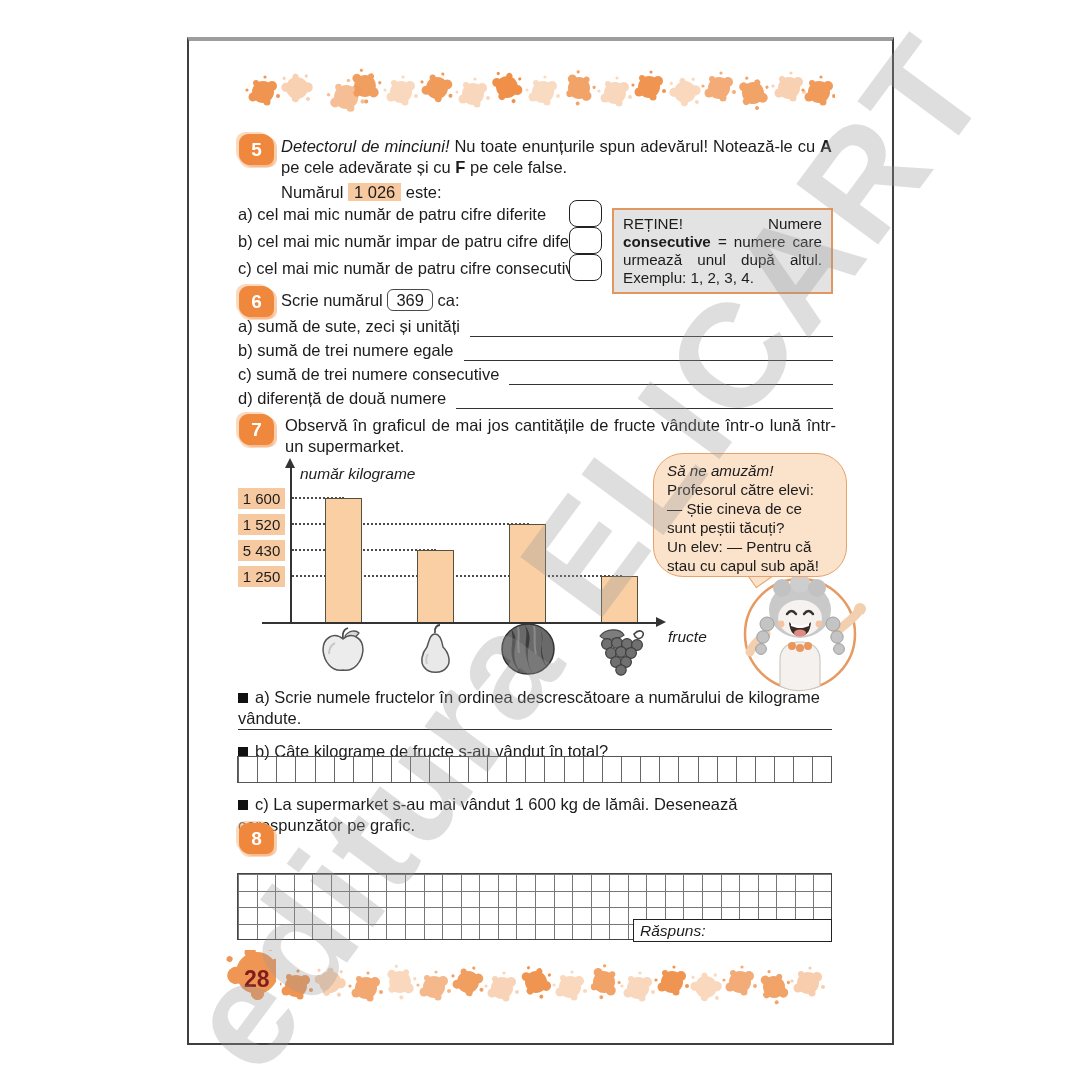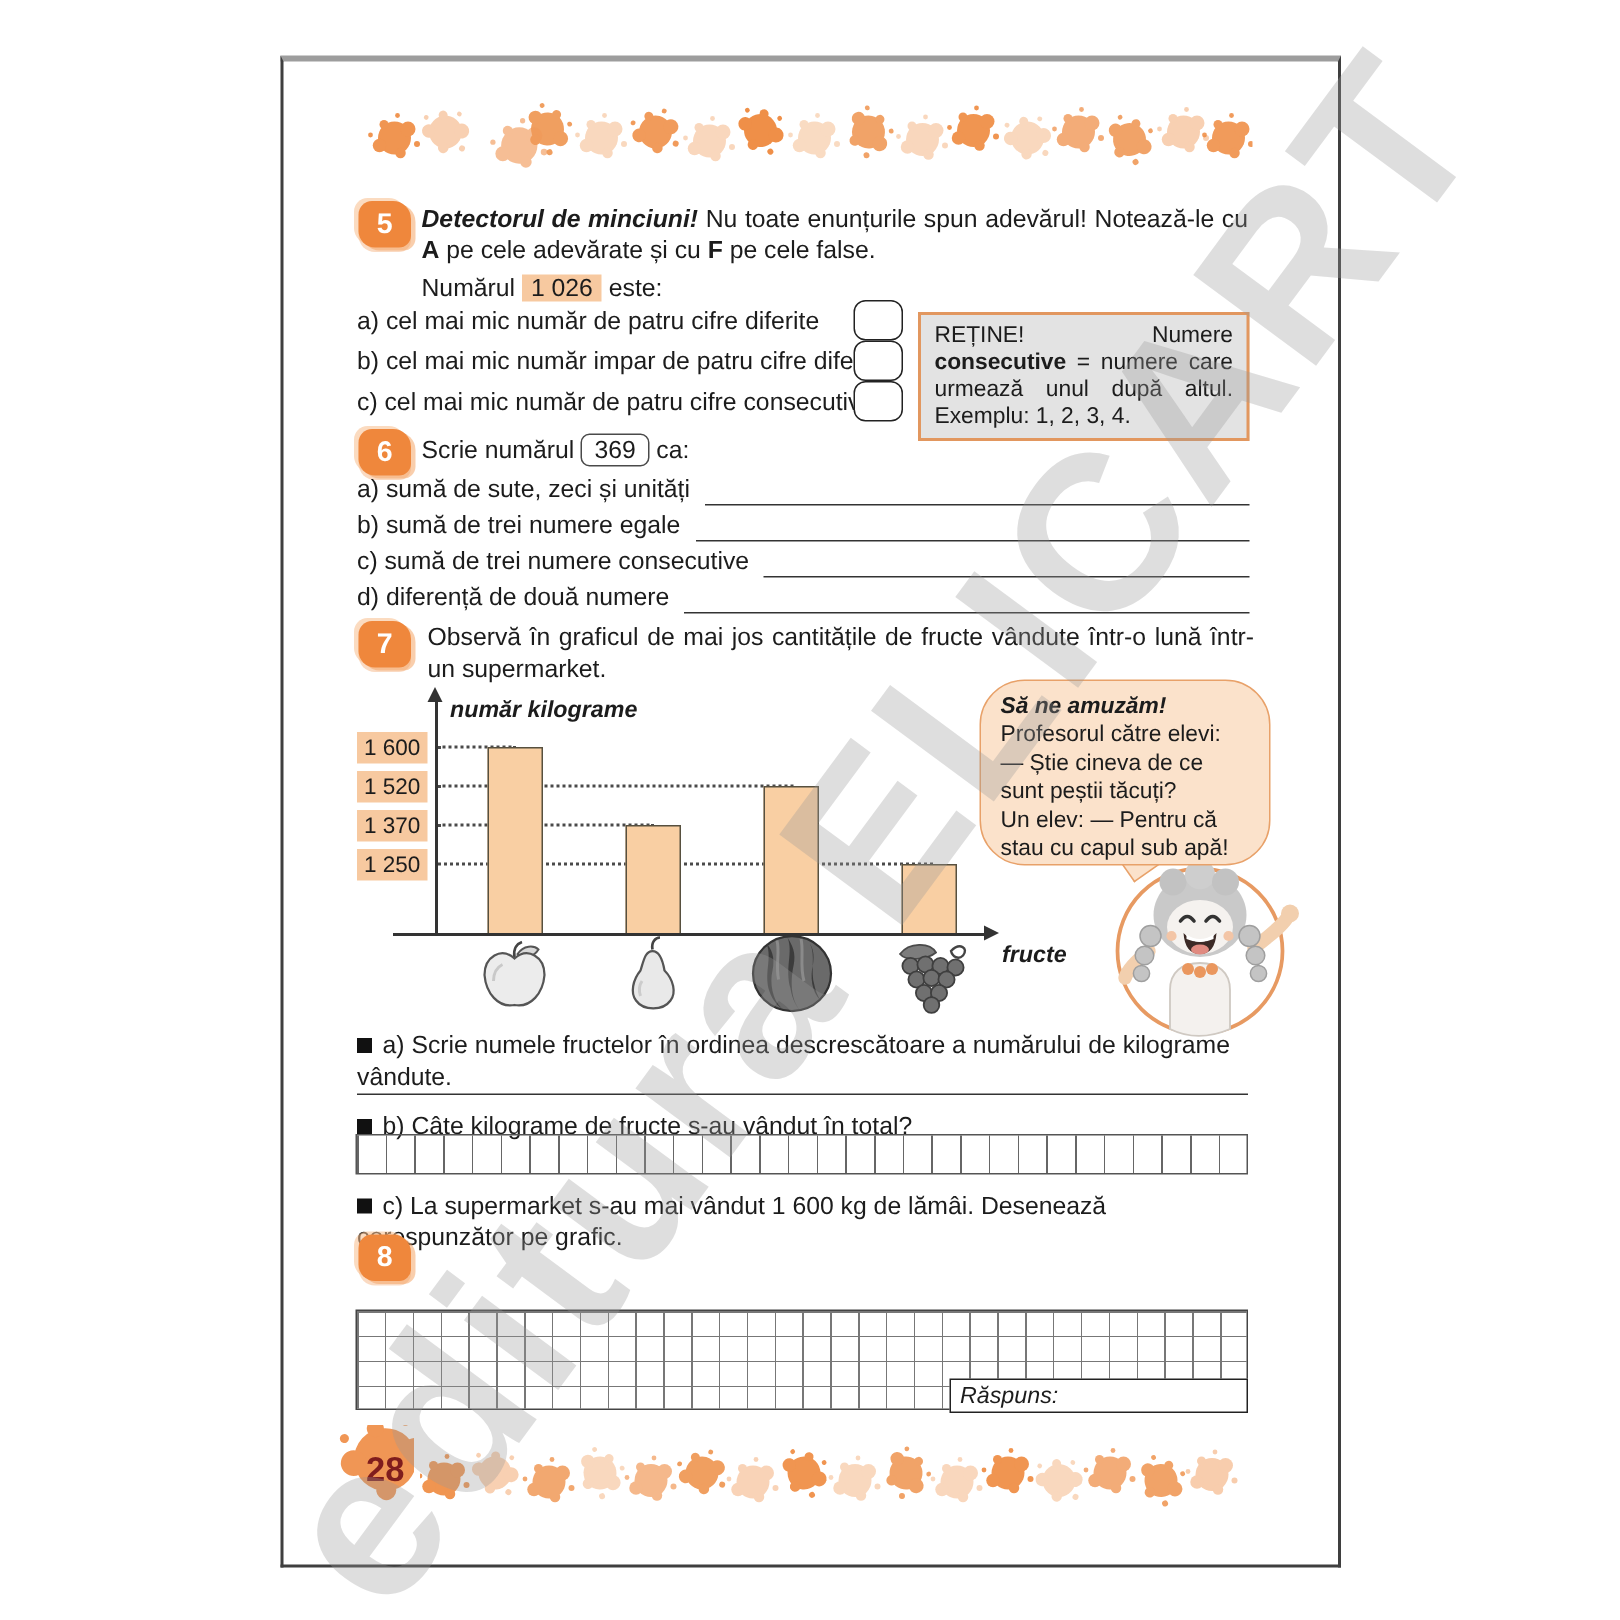--- a/index.html
+++ b/index.html
@@ -9,21 +9,21 @@
   
   #page{left:187px;top:37px;width:707px;height:1008px;background:#ffffff;
         border-left:2px solid #3f3f3f;border-right:2px solid #3f3f3f;
         border-bottom:2px solid #3f3f3f;border-top:4px solid #9d9d9d;box-sizing:border-box;}
   
   .badge{width:35px;height:31px;background:#ef873c;border-radius:9px 12px 8px 11px;
          color:#fff;font-weight:bold;font-size:19px;display:flex;align-items:center;justify-content:center;
          box-shadow:3px 2px 0 rgba(244,166,104,.55),-3px -2px 0 rgba(248,190,140,.55),0 3px 0 rgba(240,150,80,.35);}
   .txt{font-size:16.5px;line-height:21px;}
   .just{text-align:justify;}
-  .it{font-style:italic;font-weight:bold;}
+  .it{font-style:italic;}
   .hl{background:#f7c9a0;padding:0 6px;}
   .nbox{border:1.4px solid #4a4a4a;border-radius:6px;padding:0 8px;display:inline-block;line-height:20px;}
   .checkbox{width:31px;height:25px;border:1.7px solid #222;border-radius:8px;background:#fff;}
   
   #retine{left:612px;top:208px;width:221px;box-sizing:border-box;background:#e3e3e3;
           border:2px solid #e2975f;padding:5px 9px;font-size:15.2px;line-height:18px;text-align:justify;}
   
   .ansrow{display:flex;align-items:flex-end;width:595px;}
   .ansrow .lbl{white-space:nowrap;}
   .wline{flex:1;border-bottom:1.2px solid #333;margin-left:10px;height:18px;}
@@ -145,21 +145,21 @@
 
   <div class="abs badge" style="left:239px;top:414px">7</div>
   <div class="abs txt just" style="left:285px;top:415px;width:551px">Observă în graficul de mai jos cantitățile de fructe vândute într-o lună într-un supermarket.</div>
 
   <div class="abs it" style="left:300px;top:465px;font-size:15.5px">număr kilograme</div>
   <div class="abs arrow-up" style="left:285px;top:458px"></div>
   <div class="abs vaxis" style="left:290px;top:466px;height:157px"></div>
 
   <div class="abs tick" style="left:238px;top:488px">1 600</div>
   <div class="abs tick" style="left:238px;top:514px">1 520</div>
-  <div class="abs tick" style="left:238px;top:540px">1 370</div>
+  <div class="abs tick" style="left:238px;top:540px">5 430</div>
   <div class="abs tick" style="left:238px;top:566px">1 250</div>
 
   <div class="abs dotline" style="left:292px;top:497px;width:52px"></div>
   <div class="abs dotline" style="left:292px;top:523px;width:237px"></div>
   <div class="abs dotline" style="left:292px;top:549px;width:144px"></div>
   <div class="abs dotline" style="left:292px;top:575px;width:330px"></div>
 
   <div class="abs bar" style="left:325px;top:498px;height:125px"></div>
   <div class="abs bar" style="left:417px;top:550px;height:73px"></div>
   <div class="abs bar" style="left:509px;top:524px;height:99px"></div>

